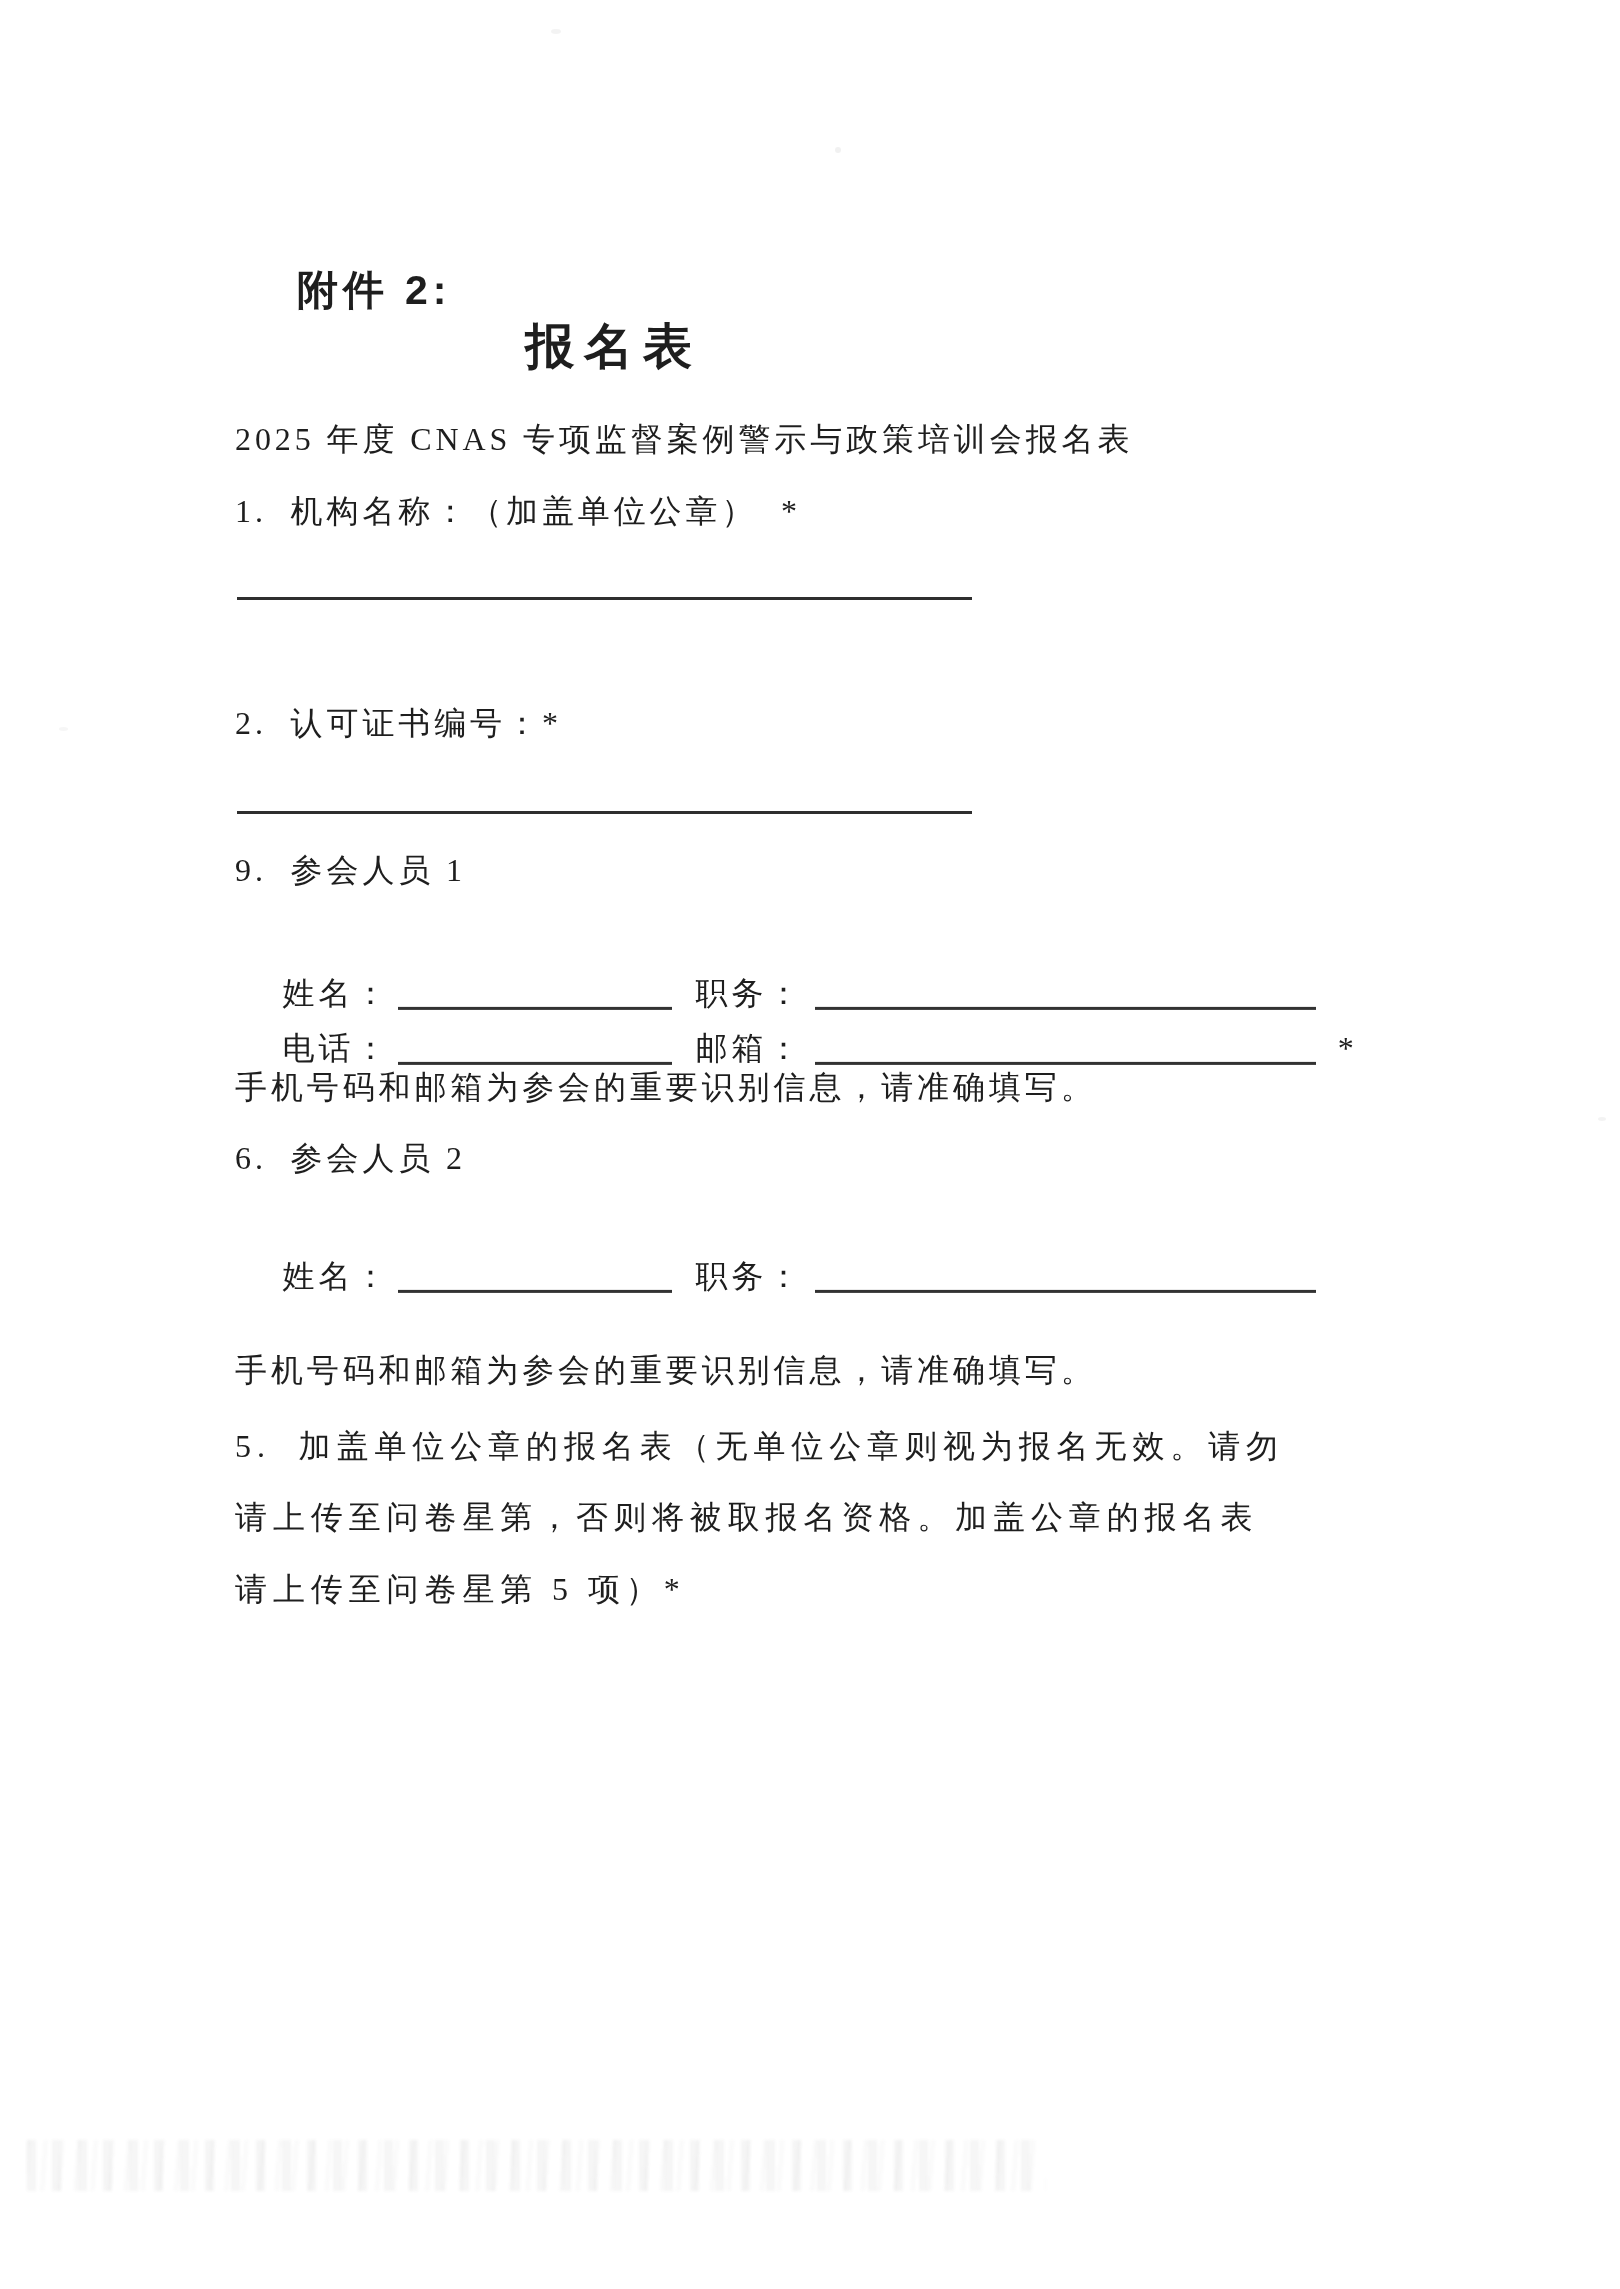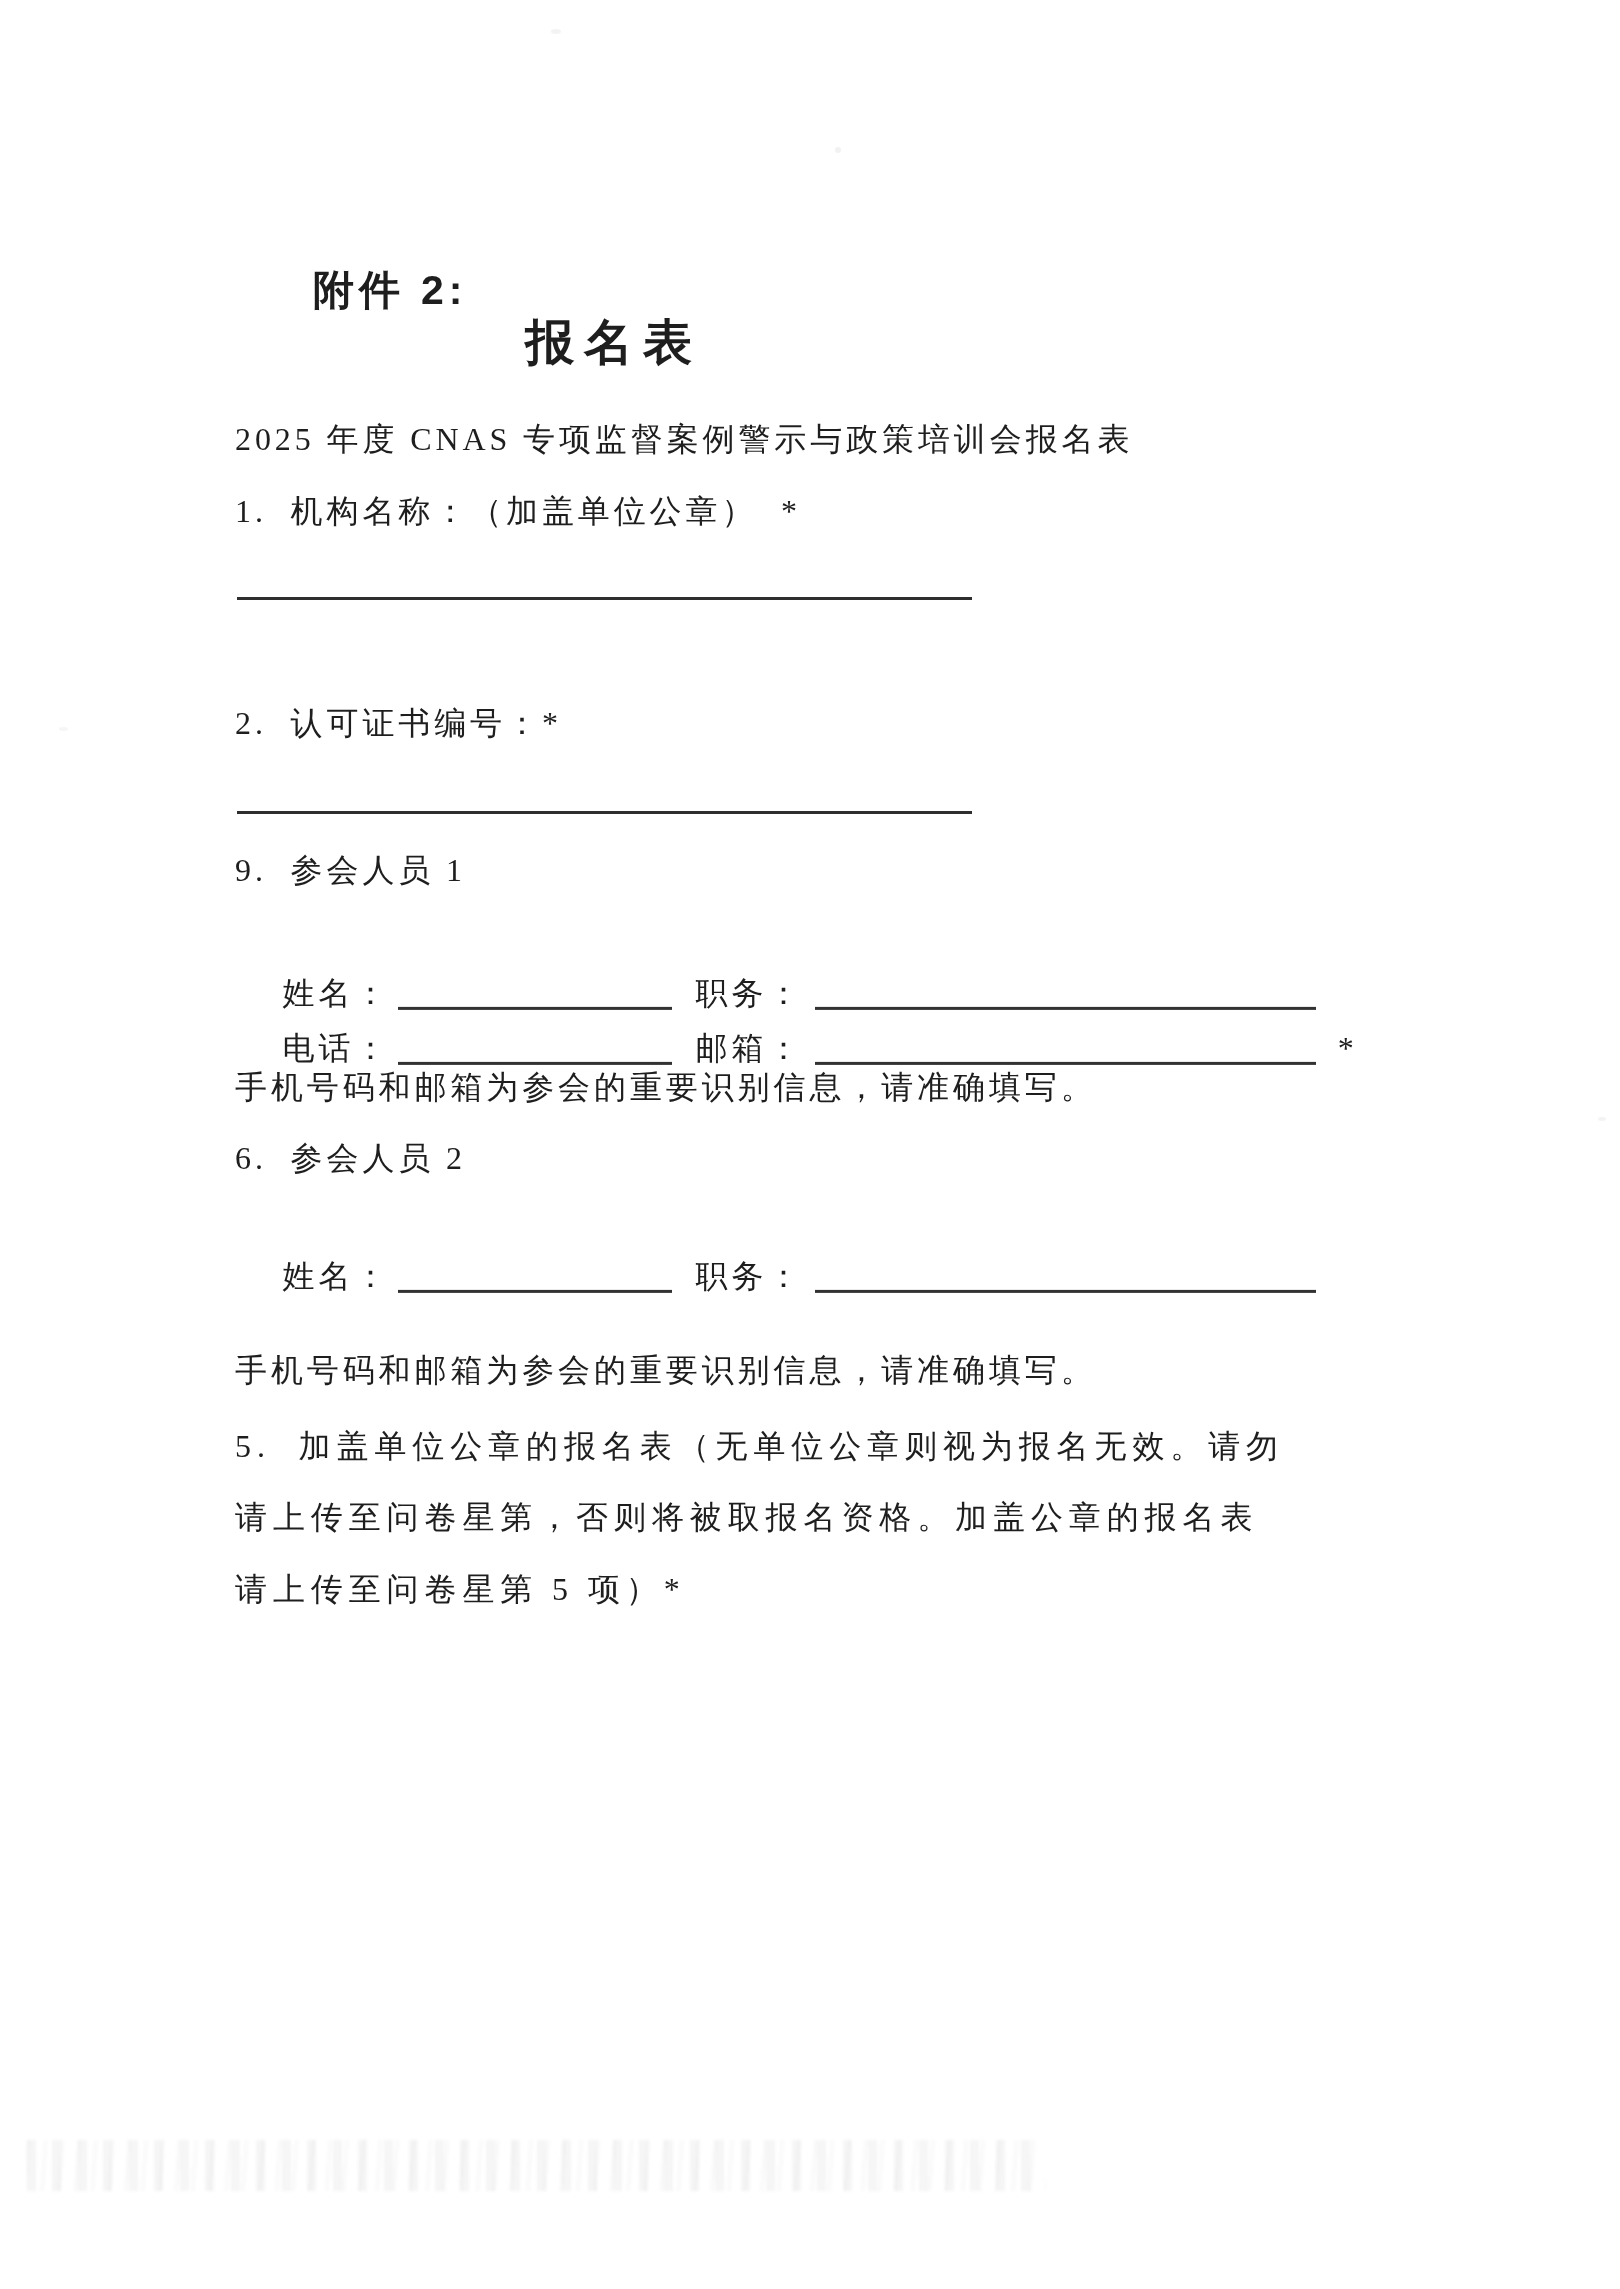--- a/index.html
+++ b/index.html
@@ -20,27 +20,26 @@
     letter-spacing:3.9px;
     white-space:pre;
     color:#1e1e1e;
   }
   .attachment{
     left:297px;
     font-family:"Liberation Sans","DejaVu Sans",sans-serif;
     font-weight:700;
     font-size:41px;
     letter-spacing:4.9px;
-    margin-left:16px;
   }
   .doc-title{
     left:235px;
     width:757px;
     text-align:center;
-    font-family:Liberation Mono, monospace;
+    font-family:Liberation Serif, serif;
     font-weight:700;
     font-size:49px;
     letter-spacing:9.8px;
   }
   .wide{letter-spacing:5.9px;}
   
   .rule{
     position:absolute;
     left:237px;
     width:735px;

